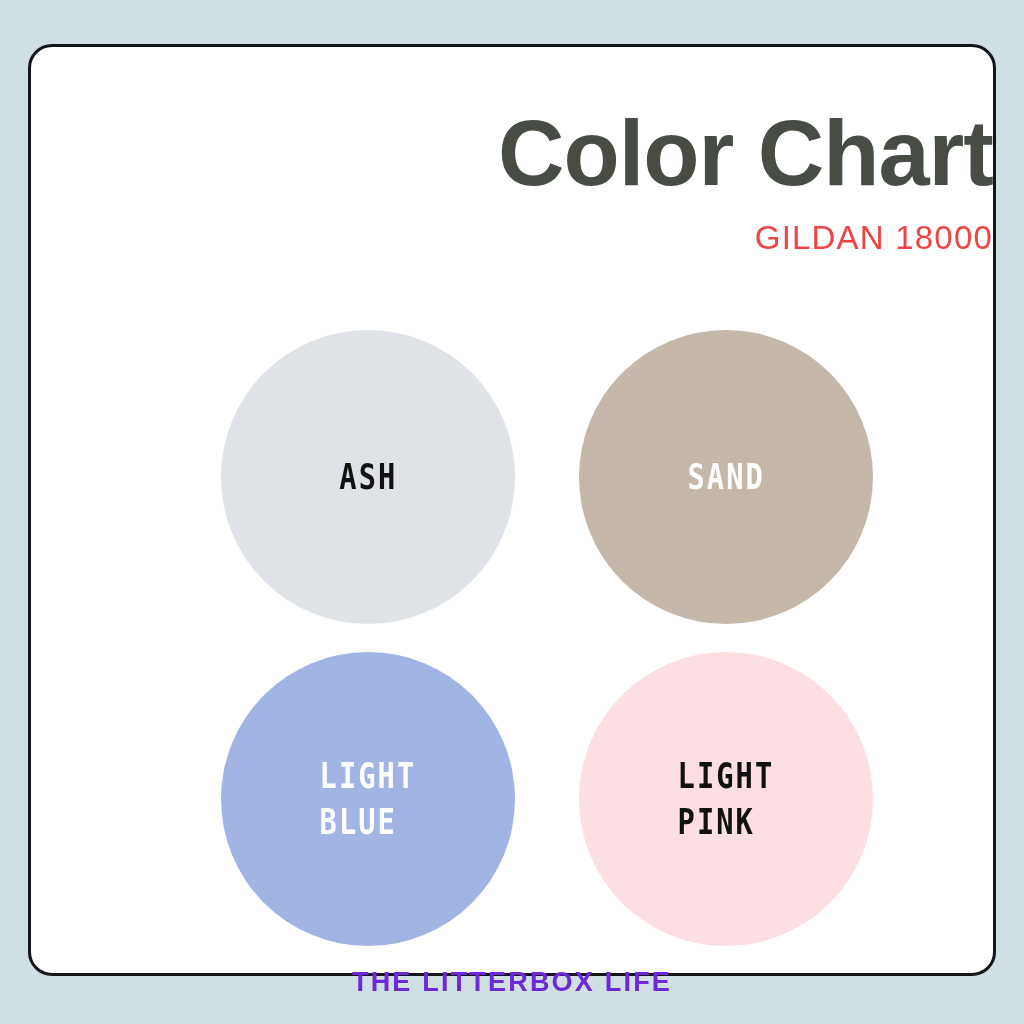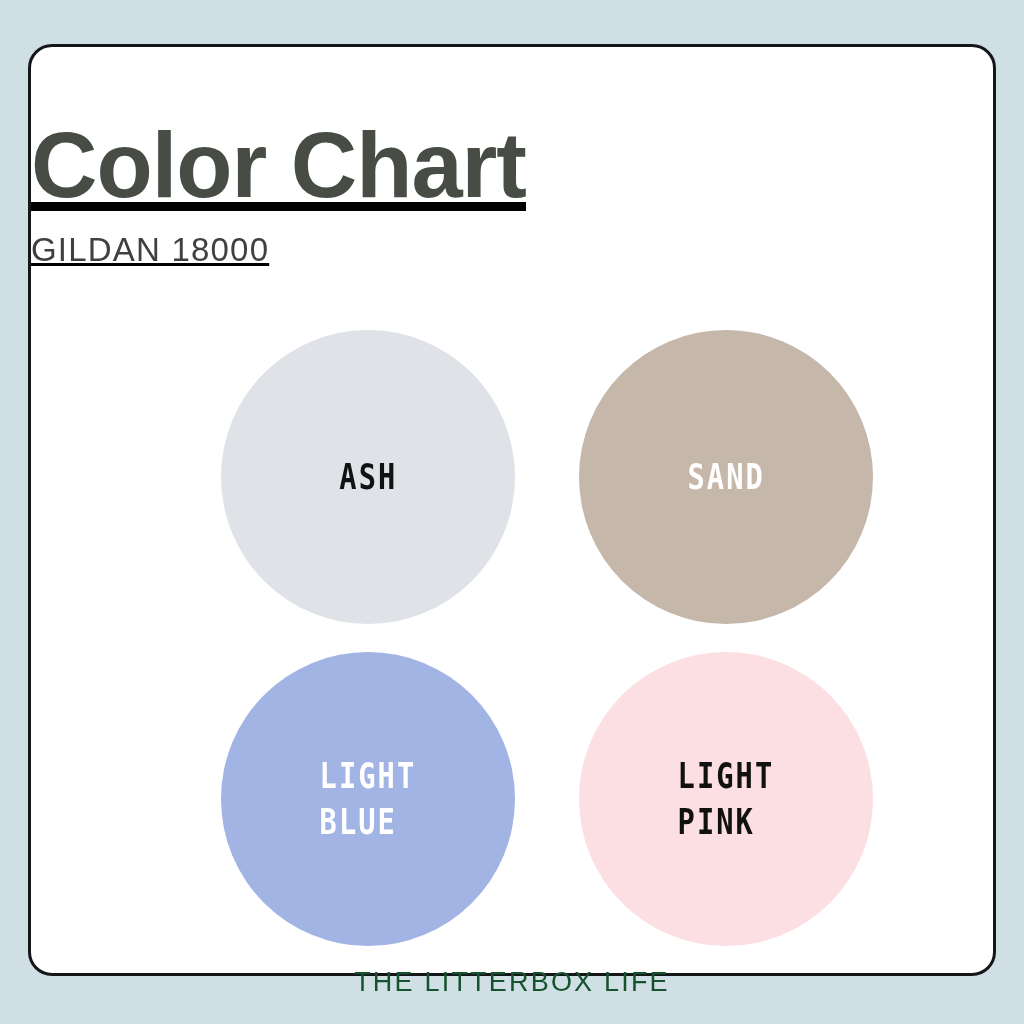--- a/index.html
+++ b/index.html
@@ -30,24 +30,23 @@
     background: #ffffff;
     border: 3px solid #15161a;
     border-radius: 24px;
     box-sizing: border-box;
   }
 
   
   #header {
     position: absolute;
     left: 0;
-    top: 72px;
+    top: 60px;
     width: 100%;
-    text-align: left;
-    text-decoration: underline;
+    text-align: right;
   }
   #chart-title {
     font-family: "Liberation Sans", sans-serif;
     font-size: 92px;
     font-weight: bold;
     color: #474c44;
     letter-spacing: -1px;
     line-height: 1.0;
     margin: 0;
     white-space: nowrap;
@@ -115,21 +114,21 @@
 </style>
 </head>
 <body style="background: rgb(207, 223, 228);">
 
 <div id="stage">
 
   <div id="card" style="background: rgb(255, 255, 255); border-color: rgb(21, 22, 26);">
 
     <div id="header">
       <div id="chart-title" style="color: rgb(71, 76, 68);">Color Chart</div>
-      <div id="chart-subtitle" style="color: #404040;">GILDAN 18000</div>
+      <div id="chart-subtitle" style="color: #ef4444;">GILDAN 18000</div>
     </div>
 
     <div id="swatch-grid">
 
       <div class="swatch swatch-r0c0" style="background: rgb(223, 226, 231);">
         <span class="swatch-label" style="color: rgb(17, 17, 17);">ASH</span>
       </div>
 
       <div class="swatch swatch-r0c1" style="background: rgb(198, 183, 171);">
         <span class="swatch-label" style="color: rgb(255, 255, 255);">SAND</span>
@@ -141,17 +140,17 @@
       </div>
 
       <div class="swatch swatch-r1c1" style="background: rgb(251, 223, 226);">
         <span class="swatch-label" style="color: rgb(17, 17, 17);">LIGHT
 PINK</span>
       </div>
 
     </div>
 
     <div id="footer">
-      <span id="brand-text" style="color: #14532d;">THE LITTERBOX LIFE</span>
+      <span id="brand-text" style="color: #6d28d9; font-weight: bold;">THE LITTERBOX LIFE</span>
     </div>
 
   </div>
 </div>
 
 </body></html>

